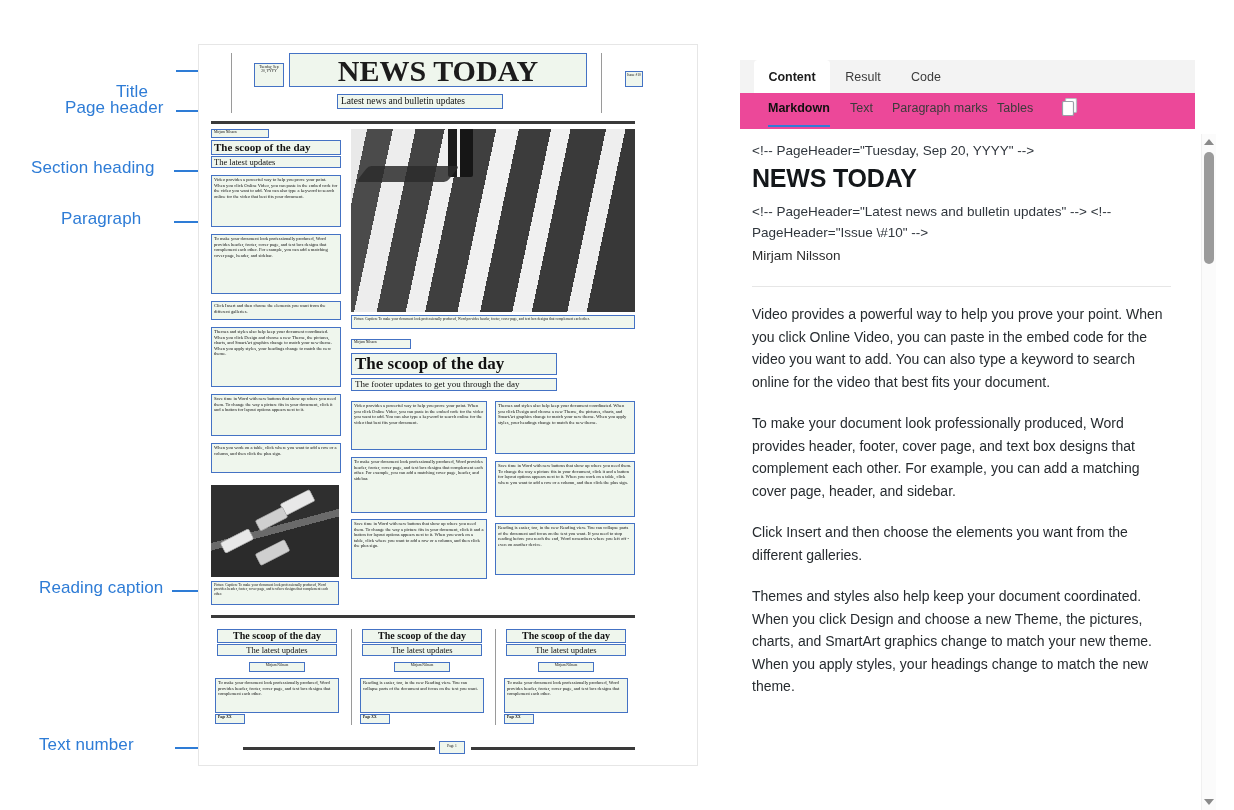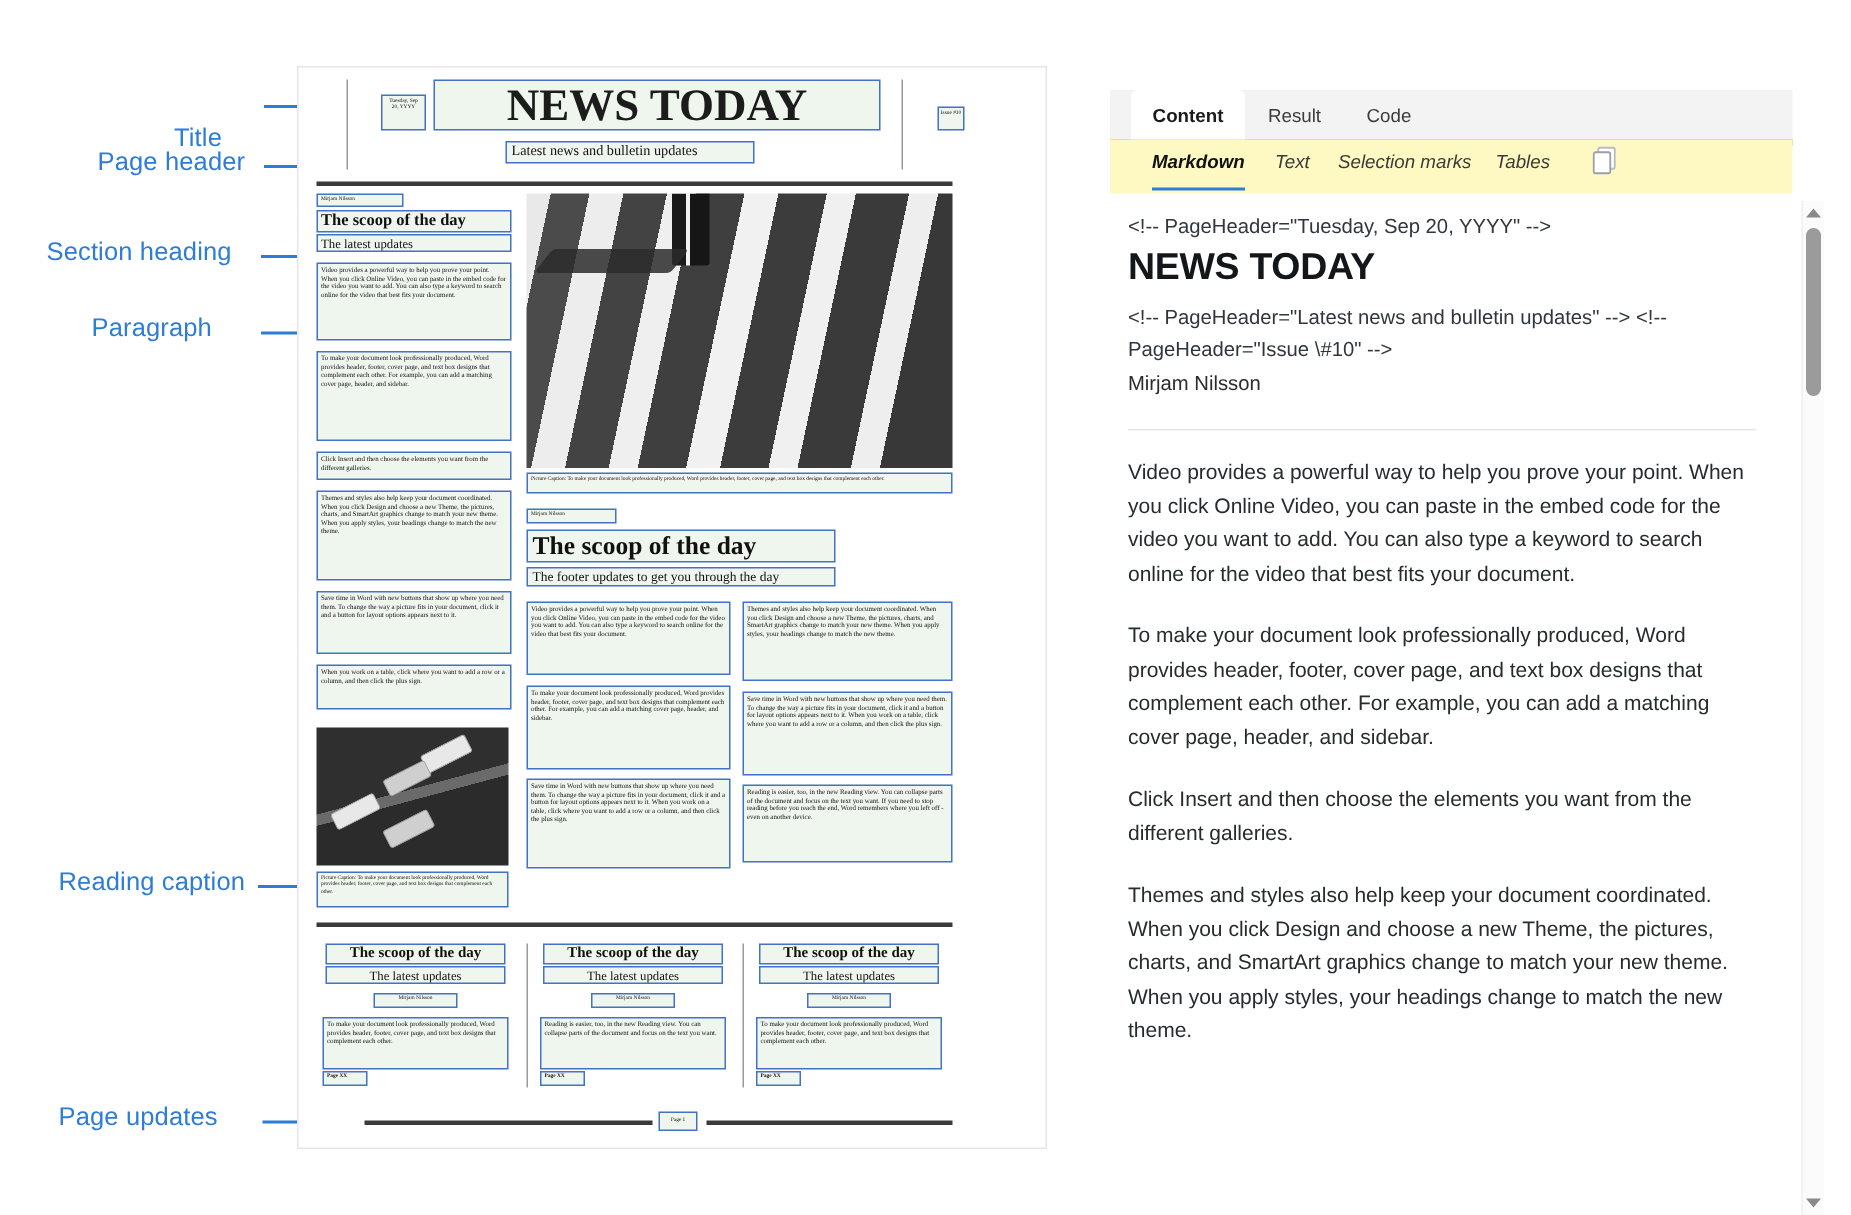--- a/index.html
+++ b/index.html
@@ -129,22 +129,21 @@
     padding:0 14px;
     box-sizing:border-box;
     cursor:pointer;
   }
   .tab.active{
     background:#ffffff;font-weight:bold;color:#1b1b1b;
     border-top-left-radius:4px;border-top-right-radius:4px;
   }
   #subtabs{
     position:absolute;left:0;top:51px;width:455px;height:36px;
-    background:#fef9c3;
-    font-style:italic;
+    background:#ec4899;
   }
   .subtab{
     position:absolute;top:0;height:30px;
     display:flex;align-items:center;
     font-size:12.5px;color:#3b3b3b;
     cursor:pointer;white-space:nowrap;
   }
   .subtab.active{font-weight:bold;color:#111;}
   .subtab.active::after{
     content:"";position:absolute;left:0;right:0;bottom:-4px;
@@ -225,21 +224,21 @@
   <div class="anno-arrow" style="left:224px;top:164.5px;"></div>
 
   <div class="anno" style="left:61px;top:209px;">Paragraph</div>
   <div class="anno-line" style="left:174px;top:221px;width:52px;"></div>
   <div class="anno-arrow" style="left:224px;top:215.5px;"></div>
 
   <div class="anno" style="left:39px;top:578px;">Reading caption</div>
   <div class="anno-line" style="left:172px;top:590px;width:54px;"></div>
   <div class="anno-arrow" style="left:224px;top:584.5px;"></div>
 
-  <div class="anno" style="left:39px;top:735px;">Page updates</div>
+  <div class="anno" style="left:39px;top:735px;">Text number</div>
   <div class="anno-line" style="left:175px;top:747px;width:266px;"></div>
   <div class="anno-arrow" style="left:439px;top:741.5px;"></div>
 
   <div id="doc-page">
 
     <div class="vrule" style="left:32px;top:8px;height:60px;"></div>
     <div class="vrule" style="left:402px;top:8px;height:60px;"></div>
 
     <div class="det tiny" style="left:55px;top:18px;width:30px;height:24px;padding:1px 2px;text-align:center;">Tuesday, Sep 20, YYYY</div>
 
@@ -348,21 +347,21 @@
   </div>
 
   <div id="subtabs">
     <div class="subtab active" style="left:28px;">
       <span>Markdown</span>
     </div>
     <div class="subtab" style="left:110px;">
       <span>Text</span>
     </div>
     <div class="subtab" style="left:152px;">
-      <span>Selection marks</span>
+      <span>Paragraph marks</span>
     </div>
     <div class="subtab" style="left:257px;">
       <span>Tables</span>
     </div>
     <div id="copy-icon" style="left:320px;">
       <svg width="20" height="22" viewBox="0 0 20 22" aria-hidden="true">
         <rect x="5.5" y="1.5" width="11" height="14" rx="1.2" fill="#ffffff" stroke="#b9bcc2" stroke-width="1.2"></rect>
         <rect x="2.5" y="4.5" width="11" height="14" rx="1.2" fill="#ffffff" stroke="#9aa0a8" stroke-width="1.2"></rect>
       </svg>
     </div>

